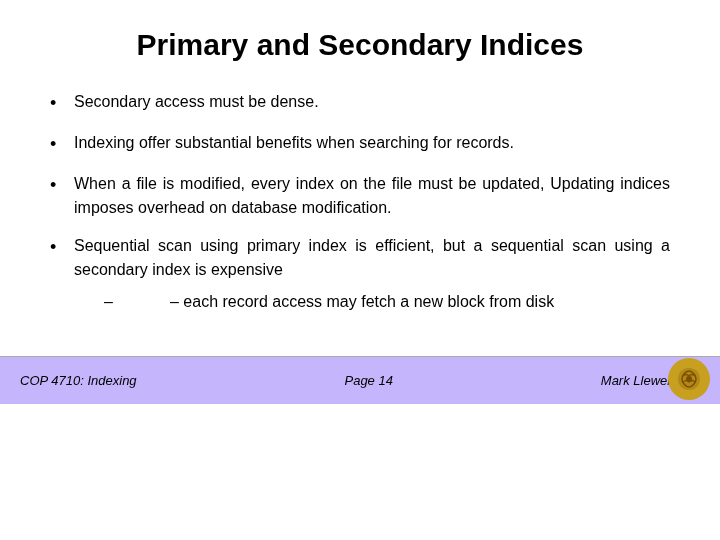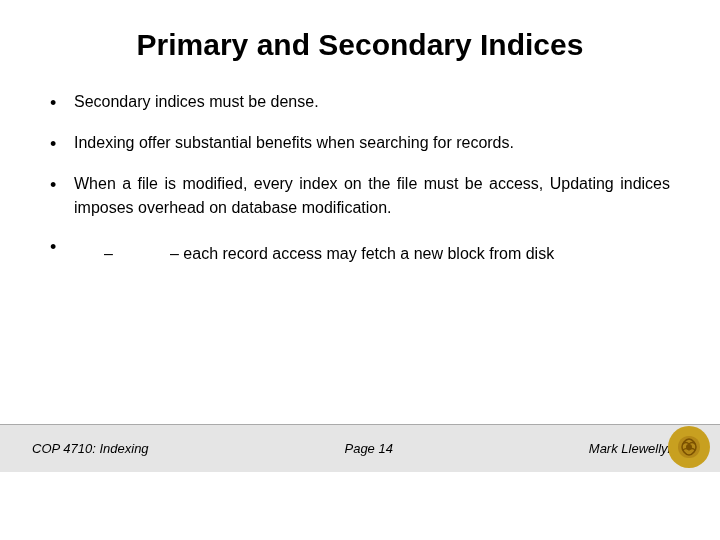--- a/index.html
+++ b/index.html
@@ -11,21 +11,21 @@
     body {
       width: 720px;
       height: 540px;
       background: #ffffff;
       font-family: 'Times New Roman', Times, serif;
       overflow: hidden;
     }
 
     .slide {
       width: 720px;
-      height: 472px;
+      height: 404px;
       background: #ffffff;
       display: flex;
       flex-direction: column;
       position: relative;
     }
 
     .slide-title {
       font-size: 30px;
       font-weight: bold;
       text-align: center;
@@ -77,25 +77,25 @@
       font-size: 16px;
     }
 
     .sub-bullet-text {
       flex: 1;
       margin-left: 44px;
     }
 
     .slide-footer {
       height: 48px;
-      background: #e5e5e5;
+      background: #c4b5fd;
       display: flex;
       align-items: center;
       justify-content: space-between;
-      padding: 0 32px;
+      padding: 0 20px;
       border-top: 1px solid #aaaaaa;
       position: relative;
     }
 
     .footer-left {
       font-size: 13px;
       color: #000000;
       font-family: Arial, sans-serif;
       font-style: italic;
     }
@@ -137,36 +137,37 @@
 <body>
 
 <div class="slide">
 
   <div class="slide-title">Primary and Secondary Indices</div>
 
   <div class="slide-content">
 
     <div class="bullet-item">
       <span class="bullet-dot">•</span>
-      <span class="bullet-text">Secondary indices must be dense.</span>
+      <span class="bullet-text">Secondary access must be dense.</span>
     </div>
 
     <div class="bullet-item">
       <span class="bullet-dot">•</span>
       <span class="bullet-text">Indexing offer substantial benefits when searching for records.</span>
     </div>
 
     <div class="bullet-item">
       <span class="bullet-dot">•</span>
-      <span class="bullet-text">When a file is modified, every index on the file must be access, Updating indices imposes overhead on database modification.</span>
+      <span class="bullet-text">When a file is modified, every index on the file must be updated, Updating indices imposes overhead on database modification.</span>
     </div>
 
     <div class="bullet-item">
       <span class="bullet-dot">•</span>
       <div style="flex:1;">
+        <span class="bullet-text" style="display:block; text-align:justify;">Sequential scan using primary index is efficient, but a sequential scan using a secondary index is expensive</span>
         <div class="sub-bullet">
           <span class="sub-bullet-dash">–</span>
           <span class="sub-bullet-text">– each record access may fetch a new block from disk</span>
         </div>
       </div>
     </div>
 
   </div>
 
   <div class="slide-footer">

